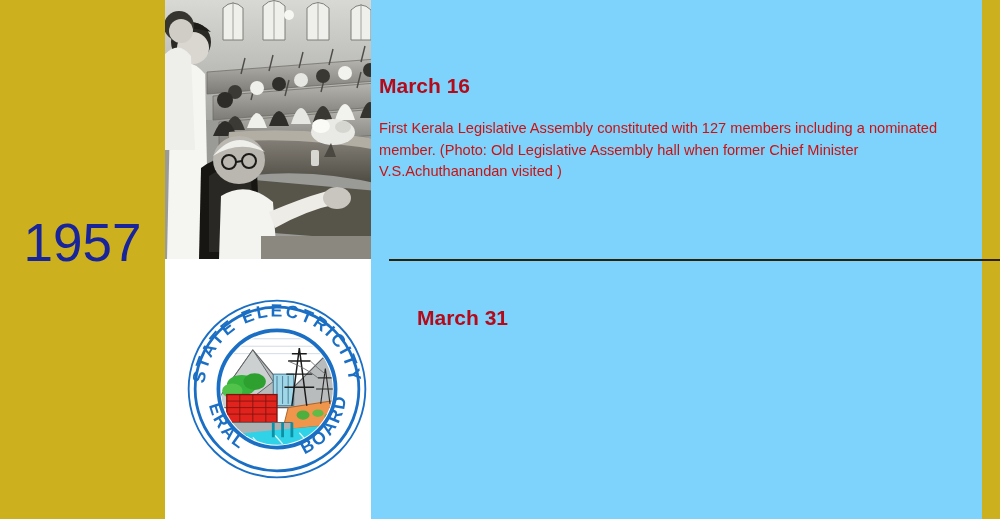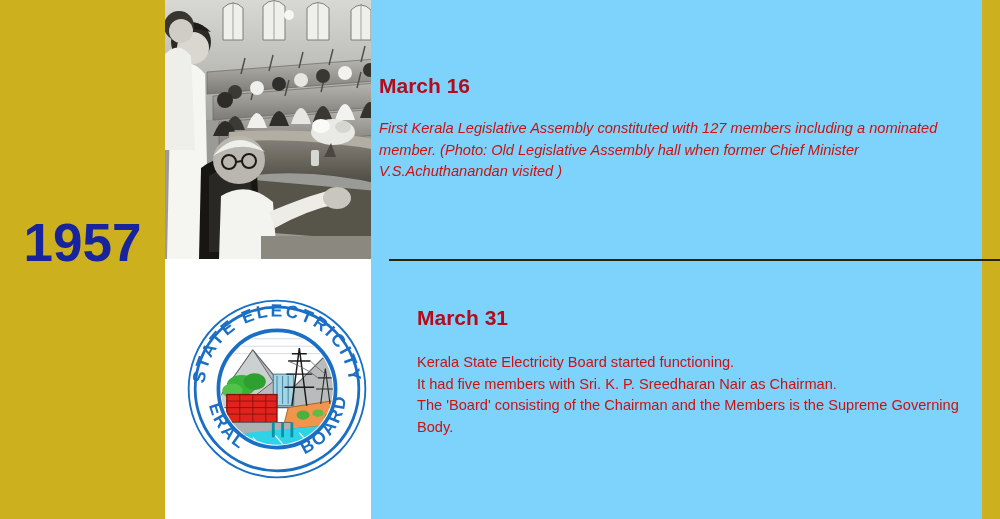--- a/index.html
+++ b/index.html
@@ -28,21 +28,21 @@
     background: #ccb01e;
   }
   .year-label {
     position: absolute;
     left: 0;
     top: 214px;
     width: 165px;
     text-align: center;
     font-size: 53px;
     line-height: 58px;
-    font-weight: 700;
+    font-weight: 400;
     color: #17249c;
     letter-spacing: 0px;
   }
 
   
   .media-col {
     position: absolute;
     left: 165px;
     top: 0;
     width: 224px;
@@ -103,21 +103,21 @@
   .entry-a .entry-heading { margin-top: 74px; }
   .entry-b .entry-heading { margin-top: 46px; }
 
   .entry-body {
     font-size: 14.6px;
     line-height: 21.5px;
     color: #cc1111;
     white-space: pre-line;
     max-width: 592px;
   }
-  .entry-a .entry-body { margin-top: 20px; font-style: italic; }
+  .entry-a .entry-body { margin-top: 20px; }
   .entry-b .entry-body { margin-top: 22px; }
 
   .divider {
     position: absolute;
     left: 389px;
     top: 259px;
     width: 611px;
     height: 2px;
     background: #2c2208;
   }
@@ -373,20 +373,17 @@
 
   <div class="content-col">
 
     <div class="entry entry-a">
       <div class="entry-heading">March 16</div>
       <div class="entry-body">First Kerala Legislative Assembly constituted with 127 members including a nominated member. (Photo: Old Legislative Assembly hall when former Chief Minister V.S.Achuthanandan visited )</div>
     </div>
 
     <div class="entry entry-b">
       <div class="entry-heading">March 31</div>
-      <div class="entry-body">Kerala State Electricity Board started functioning.
-It had five members with Sri. K. P. Sreedharan Nair as Chairman.
-The 'Board' consisting of the Chairman and the Members is the Supreme Governing Body.</div>
     </div>
   </div>
 
   <div class="divider"></div>
 </div>
 
 </body></html>

